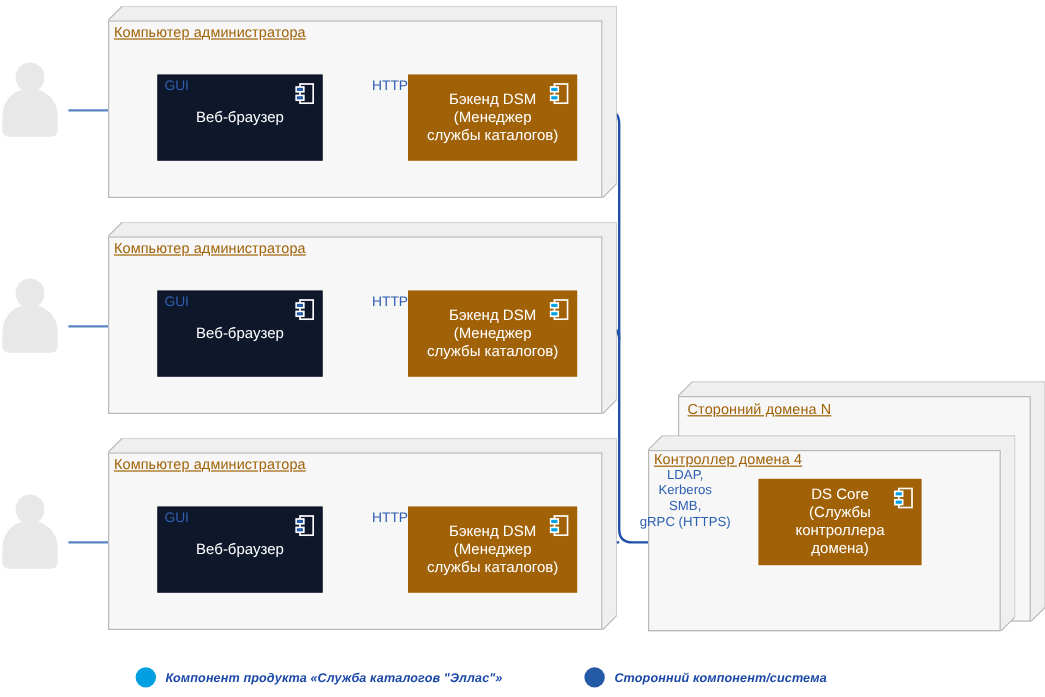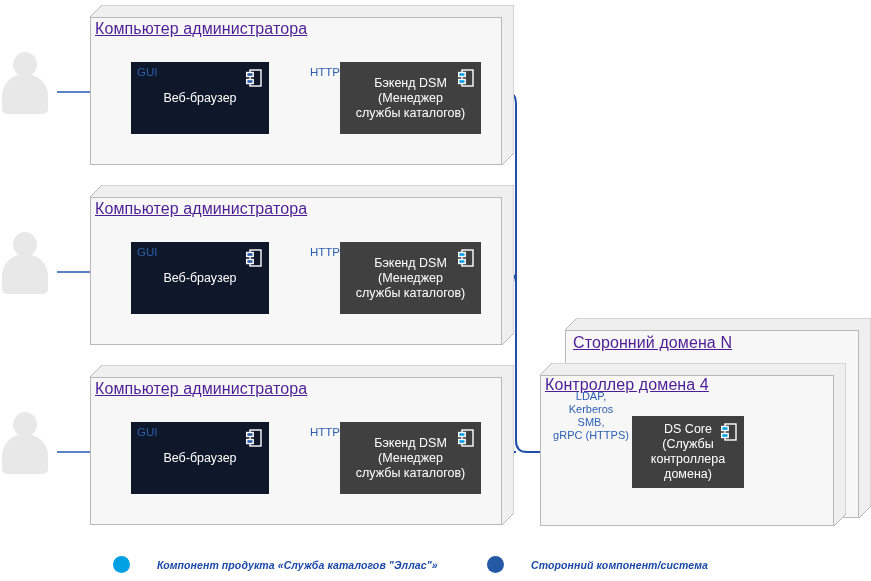--- a/index.html
+++ b/index.html
@@ -56,42 +56,42 @@
   }
   .node .face {
     position: absolute;
     left: 0;
     background: #f7f7f7;
     border: 1px solid #b9b9b9;
     box-sizing: border-box;
   }
   .node-title {
     position: absolute;
-    color: #4c1d95;
-    font-size: 16px;
+    color: #a16207;
+    font-size: 12px;
     text-decoration: underline;
     white-space: nowrap;
     letter-spacing: 0.1px;
     text-align: center;
   }
   
   .component {
     position: absolute;
     box-sizing: border-box;
     display: flex;
     align-items: center;
     justify-content: center;
     text-align: center;
     color: #ffffff;
     font-size: 12.5px;
     line-height: 15px;
     padding: 4px 6px;
   }
   .component.dark  { background: #0f172a; }
-  .component.light { background: #404040; }
+  .component.light { background: #a16207; }
   .component .label { position: relative; z-index: 2; white-space: pre-line; }
   .cmp-icon {
     position: absolute;
     right: 7px;
     top: 7px;
     width: 16px;
     height: 18px;
     z-index: 3;
   }
   
@@ -115,21 +115,21 @@
     position: absolute;
     left: 0;
     top: 548px;
     width: 871px;
     height: 33px;
   }
   .legend-item {
     position: absolute;
     display: flex;
     align-items: center;
-    gap: 27px;
+    gap: 8px;
   }
   .legend-dot {
     width: 17px;
     height: 17px;
     border-radius: 50%;
     flex: 0 0 auto;
   }
   .legend-text {
     color: #1b49a8;
     font-size: 10.5px;
@@ -308,33 +308,33 @@
     <div class="node-title" style="left:8px; top:16px;">Сторонний домена N</div>
   </div>
 
   <div class="node" style="left:540px; top:363px; width:306px; height:163px;">
     <svg class="top-face" viewBox="0 0 306 163" xmlns="http://www.w3.org/2000/svg">
       <polygon points="0,12 12,0 306,0 306,151 294,163 0,163" fill="#efefef" stroke="#b9b9b9" stroke-width="1"></polygon>
     </svg>
     <div class="face" style="top:12px; width:294px; height:151px;"></div>
     <div class="node-title" style="left:5px; top:13px;">Контроллер домена 4</div>
 
-    <div class="component light" style="left:92px; top:53px; width:112px; height:72px;">
+    <div class="component light" style="left:92px; top:36px; width:136px; height:72px;">
       <svg class="cmp-icon" viewBox="0 0 16 18" xmlns="http://www.w3.org/2000/svg">
         <rect x="4" y="1" width="11" height="16" fill="none" stroke="#ffffff" stroke-width="1.4"></rect>
         <rect x="0.7" y="3.5" width="6.5" height="4" fill="#00a0e3" stroke="#ffffff" stroke-width="1.4"></rect>
         <rect x="0.7" y="10.5" width="6.5" height="4" fill="#00a0e3" stroke="#ffffff" stroke-width="1.4"></rect>
       </svg>
       <span class="label">DS Core
 (Службы
 контроллера домена)</span>
     </div>
   </div>
 
-  <div class="proto-label" style="left:543px; top:390px; width:96px;">LDAP,
+  <div class="proto-label" style="left:523px; top:390px; width:96px;">LDAP,
 Kerberos
 SMB,
 gRPC (HTTPS)</div>
 
   <div id="legend">
     <div class="legend-item" style="left:113px; top:8px;">
       <span class="legend-dot" style="background:#00a0e3;"></span>
       <span class="legend-text">Компонент продукта «Служба каталогов "Эллас"»</span>
     </div>
     <div class="legend-item" style="left:487px; top:8px;">

